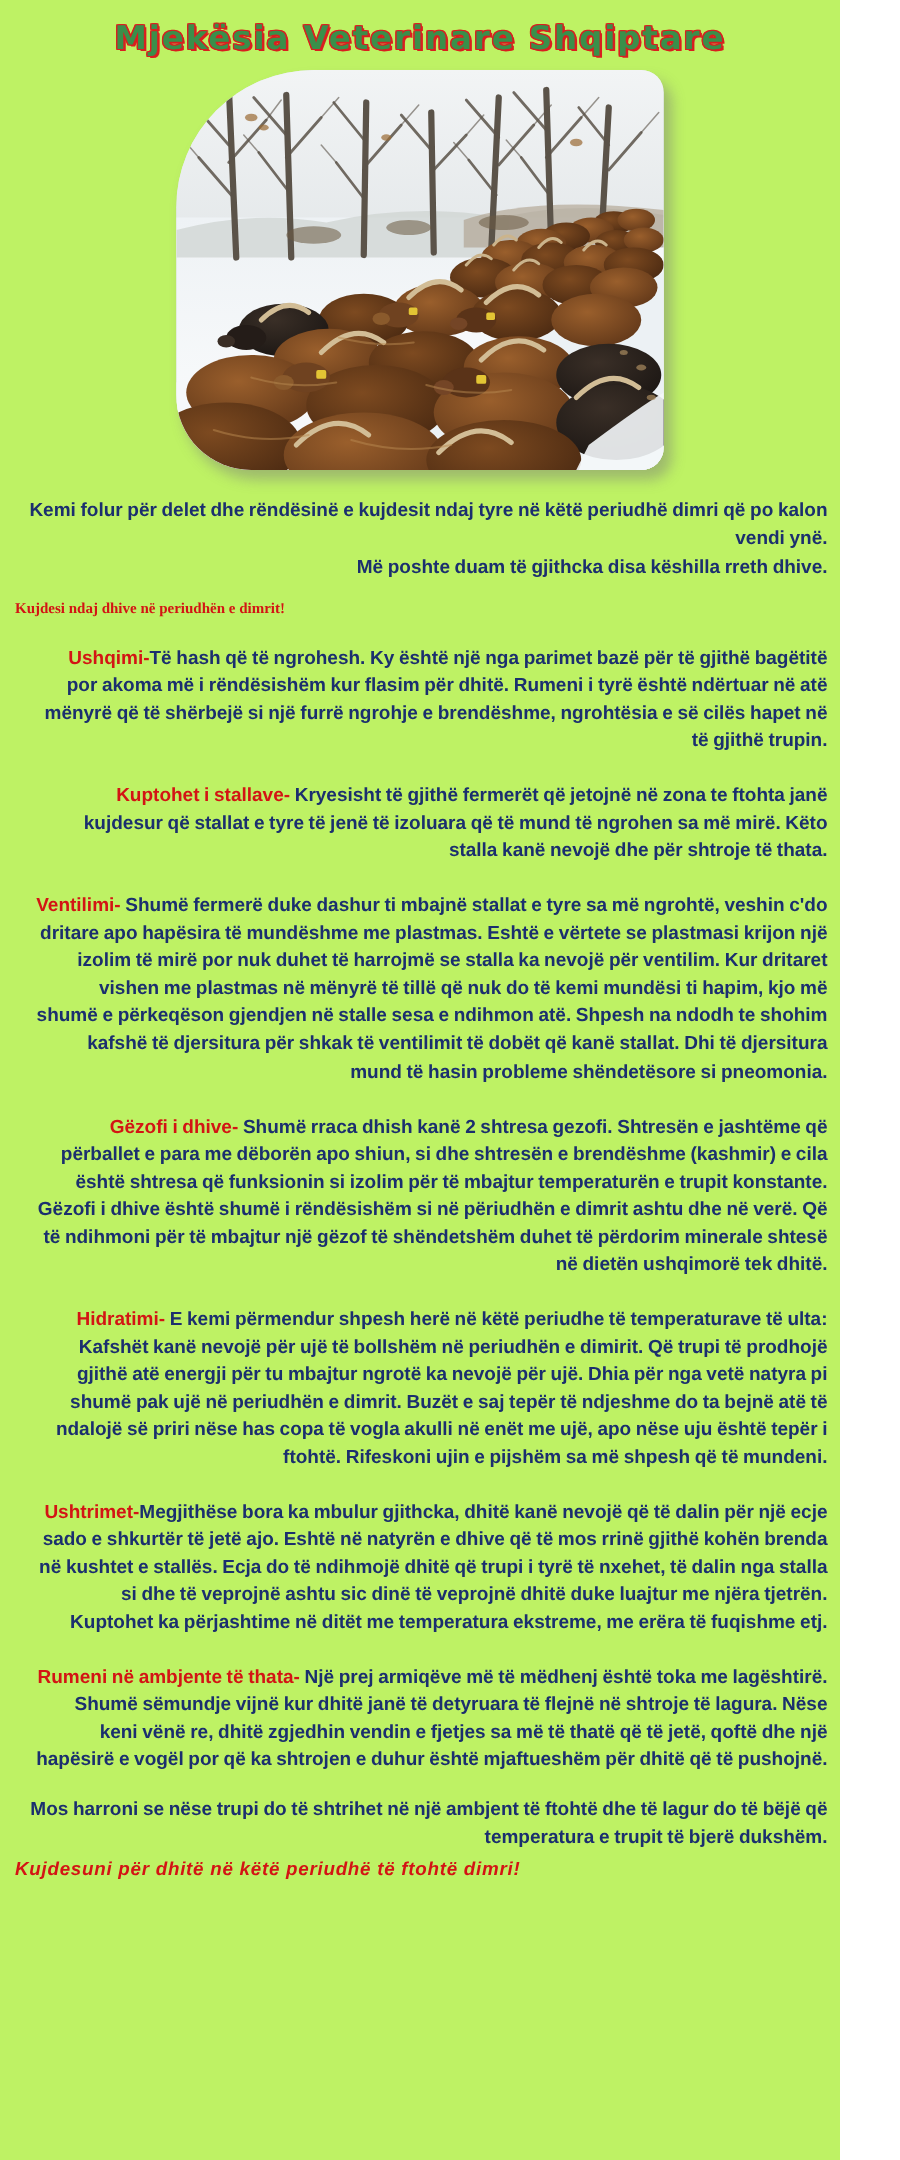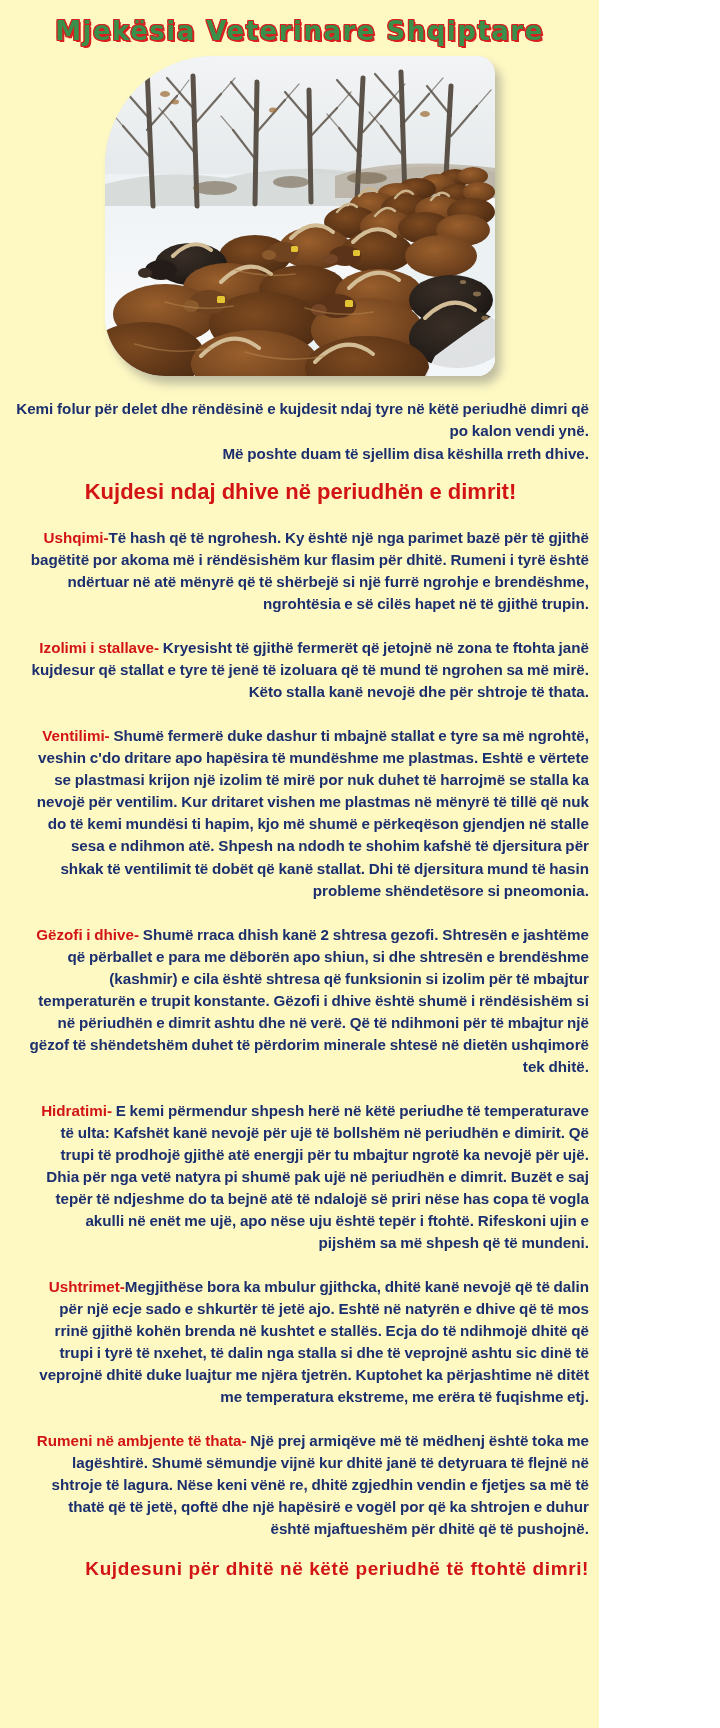--- a/index.html
+++ b/index.html
@@ -9,23 +9,23 @@
     background: #ffffff;
   }
   body {
     width: 720px;
     min-height: 1728px;
     font-family: "Liberation Sans", sans-serif;
     -webkit-font-smoothing: antialiased;
   }
   .page {
     position: relative;
-    width: 599px;
+    width: 672px;
     min-height: 1728px;
-    background: #fef9c3;
+    background: #bef264;
     overflow: hidden;
   }
 
   
   .title-bar {
     text-align: center;
     padding-top: 16px;
     padding-bottom: 4px;
   }
   .site-title {
@@ -92,35 +92,35 @@
 
   .lead p.body { margin-bottom: 1px; }
 
   .lbl {
     color: #d31414;
     font-weight: 700;
   }
 
   h2.redhead {
     margin: 14px 0 0 0;
-    text-align: center;
     color: #d31414;
-    font-family: Liberation Sans, sans-serif;
-    font-size: 22px;
+    font-family: Liberation Serif, serif;
+    font-size: 12px;
     font-weight: 700;
     letter-spacing: 0px;
   }
 
   .closing {
     margin: 6px 0 18px 0;
-    text-align: right;
+    text-align: left;
     color: #d31414;
     font-family: "Liberation Sans", sans-serif;
-    font-size: 19px;
+    font-size: 15px;
     font-weight: 700;
+    font-style: italic;
     letter-spacing: 0.6px;
   }
 
   .tail { margin-top: 18px; }
 </style>
 </head>
 <body>
 
 <div class="page">
 
@@ -324,34 +324,34 @@
           <ellipse cx="358" cy="226" rx="3.2" ry="2"></ellipse>
         </g>
       </svg>
     </div>
   </div>
 
   <div class="article">
 
     <div class="lead">
       <p class="body">Kemi folur për delet dhe rëndësinë e kujdesit ndaj tyre në këtë periudhë dimri që po kalon vendi ynë.</p>
-      <p class="body">Më poshte duam të sjellim disa këshilla rreth dhive.</p>
+      <p class="body">Më poshte duam të gjithcka disa këshilla rreth dhive.</p>
     </div>
 
     <h2 class="redhead">Kujdesi ndaj dhive në periudhën e dimrit!</h2>
 
     <div class="block">
       <p class="body">
         <span class="lbl">Ushqimi-</span><span>Të hash që të ngrohesh. Ky është një nga parimet bazë për të gjithë bagëtitë por akoma më i rëndësishëm kur flasim për dhitë. Rumeni i tyrë është ndërtuar në atë mënyrë që të shërbejë si një furrë ngrohje e brendëshme, ngrohtësia e së cilës hapet në të gjithë trupin.</span>
       </p>
     </div>
 
     <div class="block">
       <p class="body">
-        <span class="lbl">Izolimi i stallave-</span> <span>Kryesisht të gjithë fermerët që jetojnë në zona te ftohta janë kujdesur që stallat e tyre të jenë të izoluara që të mund të ngrohen sa më mirë. Këto stalla kanë nevojë dhe për shtroje të thata.</span>
+        <span class="lbl">Kuptohet i stallave-</span> <span>Kryesisht të gjithë fermerët që jetojnë në zona te ftohta janë kujdesur që stallat e tyre të jenë të izoluara që të mund të ngrohen sa më mirë. Këto stalla kanë nevojë dhe për shtroje të thata.</span>
       </p>
     </div>
 
     <div class="block">
       <p class="body">
         <span class="lbl">Ventilimi-</span> <span>Shumë fermerë duke dashur ti mbajnë stallat e tyre sa më ngrohtë, veshin c'do dritare apo hapësira të mundëshme me plastmas. Eshtë e vërtete se plastmasi krijon një izolim të mirë por nuk duhet të harrojmë se stalla ka nevojë për ventilim. Kur dritaret vishen me plastmas në mënyrë të tillë që nuk do të kemi mundësi ti hapim, kjo më shumë e përkeqëson gjendjen në stalle sesa e ndihmon atë. Shpesh na ndodh te shohim kafshë të djersitura për shkak të ventilimit të dobët që kanë stallat. Dhi të djersitura mund të hasin probleme shëndetësore si pneomonia.</span>
       </p>
     </div>
 
     <div class="block">
@@ -372,17 +372,18 @@
       </p>
     </div>
 
     <div class="block">
       <p class="body">
         <span class="lbl">Rumeni në ambjente të thata-</span> <span>Një prej armiqëve më të mëdhenj është toka me lagështirë. Shumë sëmundje vijnë kur dhitë janë të detyruara të flejnë në shtroje të lagura. Nëse keni vënë re, dhitë zgjedhin vendin e fjetjes sa më të thatë që të jetë, qoftë dhe një hapësirë e vogël por që ka shtrojen e duhur është mjaftueshëm për dhitë që të pushojnë.</span>
       </p>
     </div>
 
     <div class="tail">
+      <p class="body">Mos harroni se nëse trupi do të shtrihet në një ambjent të ftohtë dhe të lagur do të bëjë që temperatura e trupit të bjerë dukshëm.</p>
       <p class="closing">Kujdesuni për dhitë në këtë periudhë të ftohtë dimri!</p>
     </div>
 
   </div>
 </div>
 
 </body></html>

